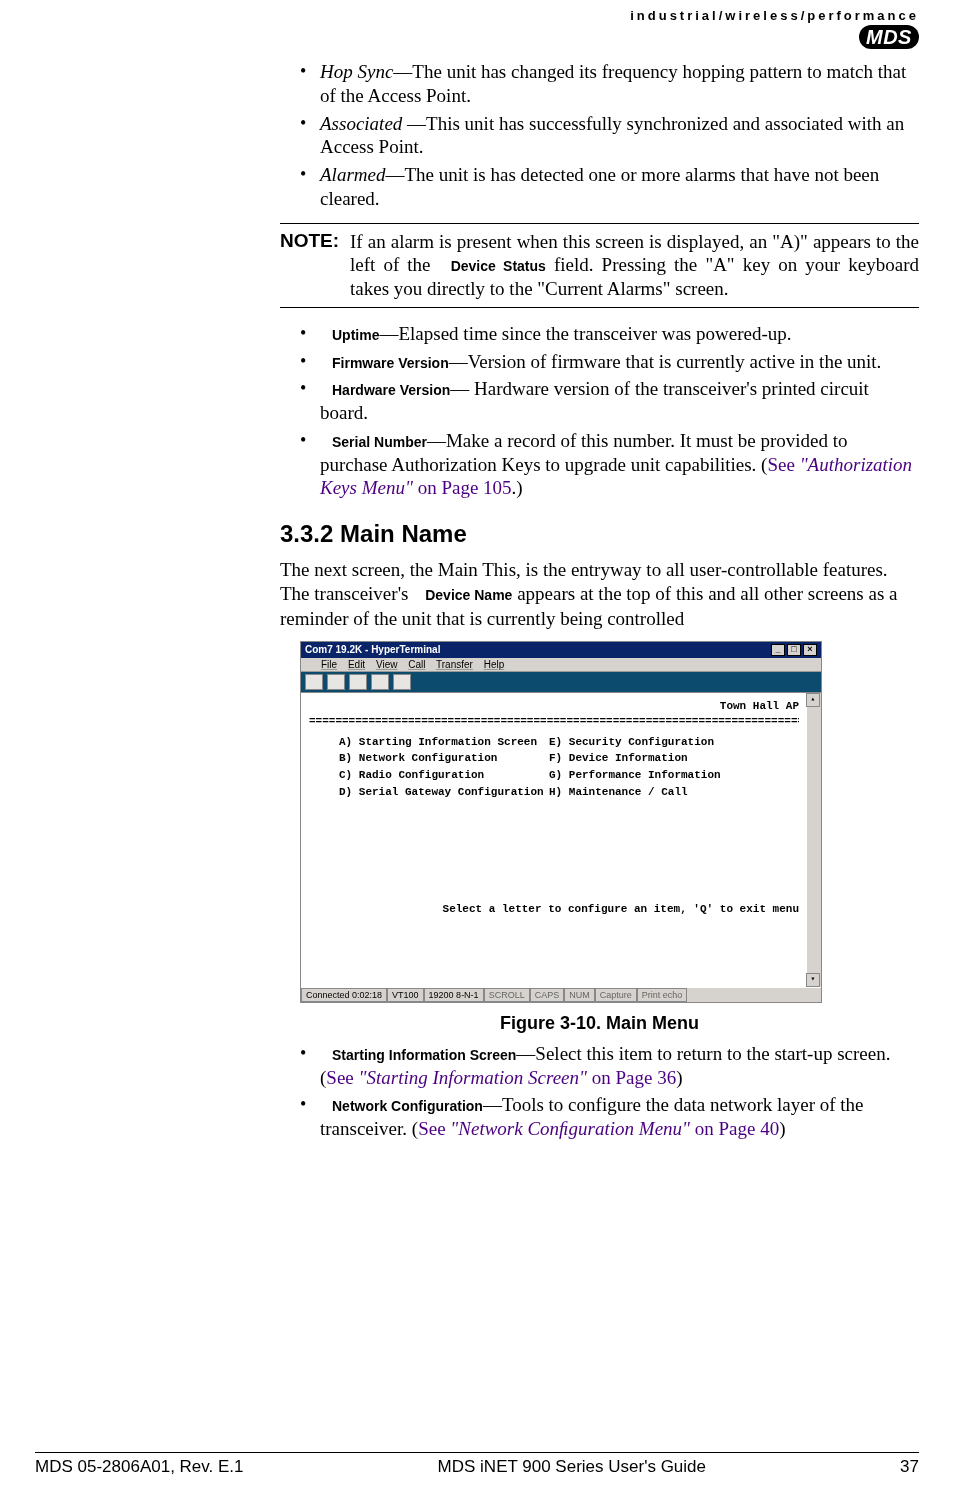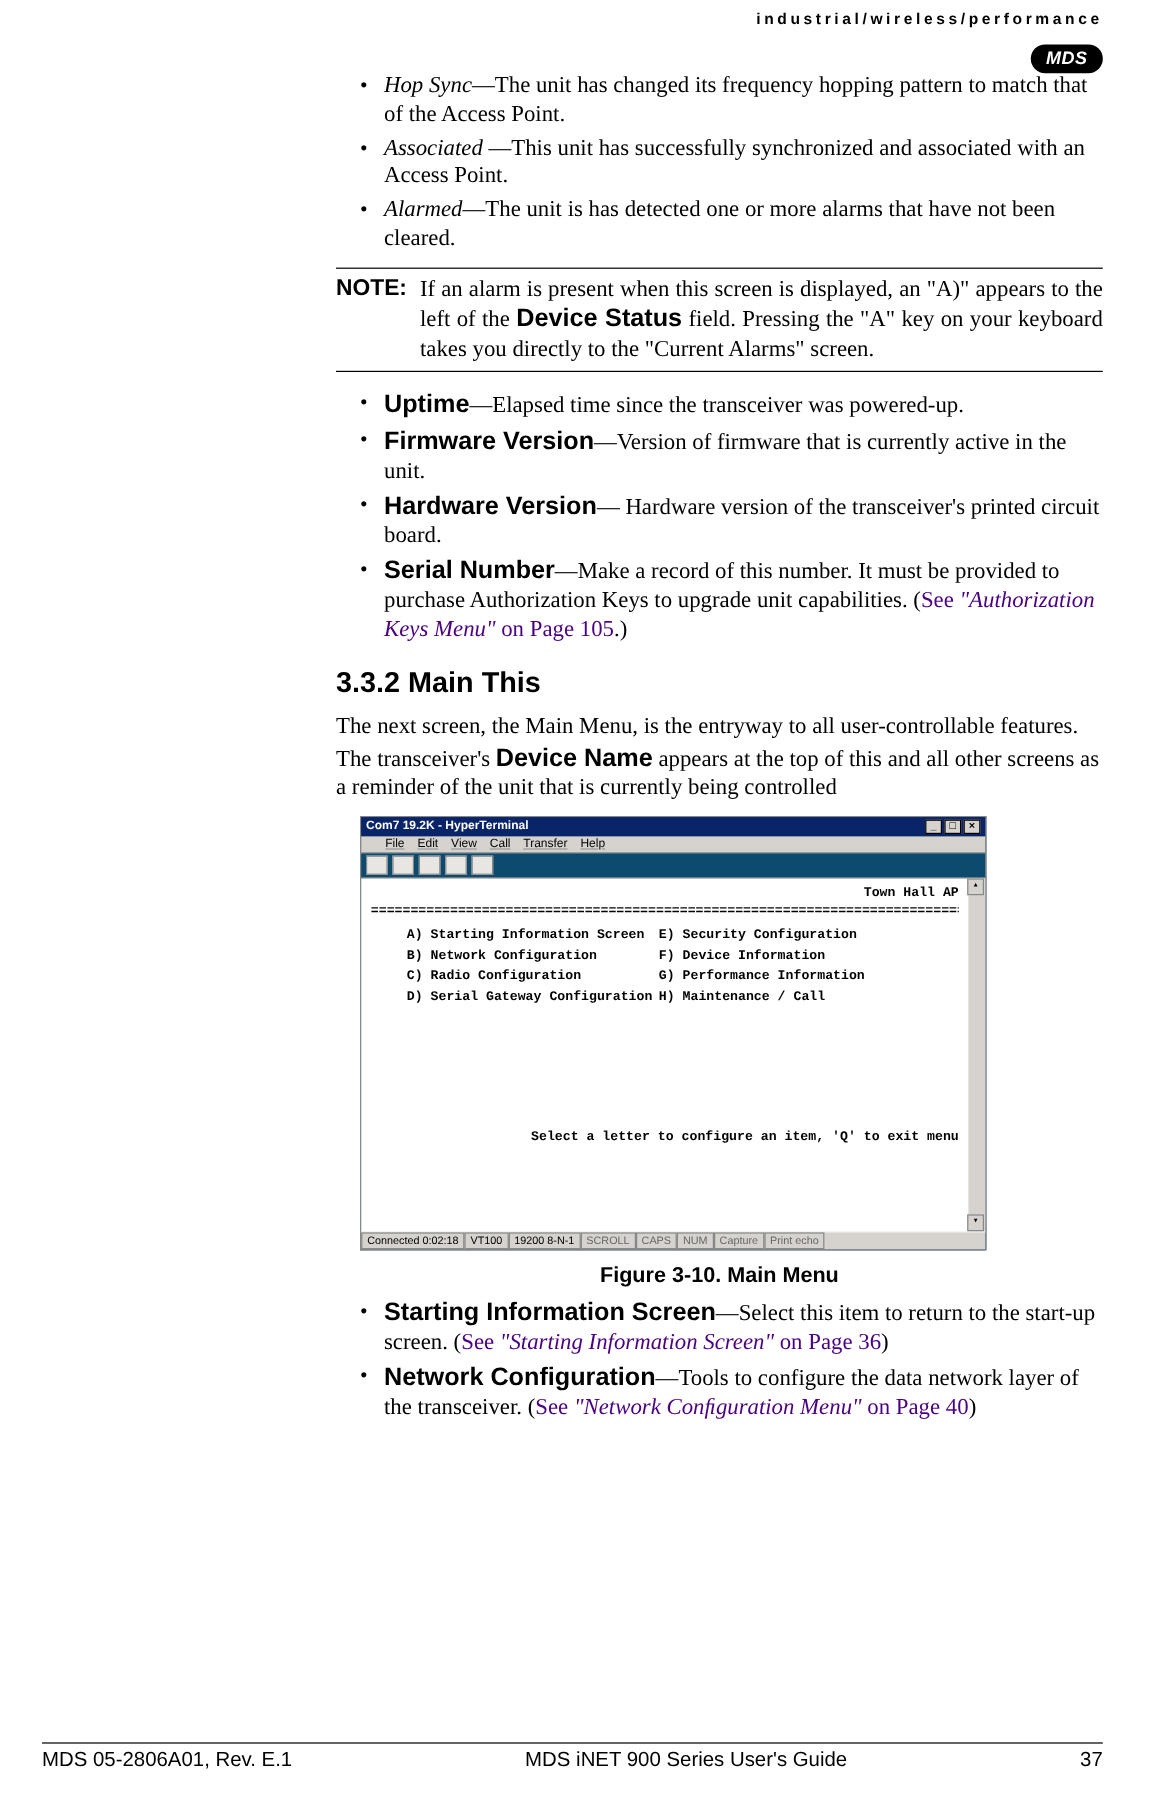--- a/index.html
+++ b/index.html
@@ -25,29 +25,29 @@
   }
   .tagline {
     font-family: Arial, Helvetica, sans-serif;
     font-size: 13px;
     letter-spacing: 3px;
     font-weight: bold;
     color: #000;
   }
   .logo {
     display: inline-block;
-    margin-top: 14px;
+    margin-top: 2px;
     width: 60px;
     height: 24px;
     background: #000;
     border-radius: 12px;
     color: #fff;
     font-family: Arial, Helvetica, sans-serif;
     font-weight: bold;
-    font-size: 15px;
+    font-size: 20px;
     line-height: 24px;
     text-align: center;
     font-style: italic;
     letter-spacing: 0.5px;
   }
   .content {
     position: absolute;
     left: 280px;
     right: 60px;
     top: 60px;
@@ -67,21 +67,22 @@
     content: "•";
     position: absolute;
     left: 20px;
     top: 0;
     font-size: 18px;
   }
   .italic-term { font-style: italic; }
   .bold-sans {
     font-family: Arial, Helvetica, sans-serif;
     font-weight: bold;
-    font-size: 21px;
+    font-size: 14px;
+    margin-left: 12px;
   }
   .note-block {
     border-top: 1px solid #000;
     border-bottom: 1px solid #000;
     margin: 12px 0 14px 0;
     padding: 6px 0;
   }
   .note-row {
     display: flex;
   }
@@ -251,24 +252,24 @@
       </div>
     </div>
 
     <ul class="doclist">
       <li><span class="bold-sans">Uptime</span><span>—Elapsed time since the transceiver was powered-up.</span></li>
       <li><span class="bold-sans">Firmware Version</span><span>—Version of firmware that is currently active in the unit.</span></li>
       <li><span class="bold-sans">Hardware Version</span><span>— Hardware version of the transceiver's printed circuit board.</span></li>
       <li><span class="bold-sans">Serial Number</span><span>—Make a record of this number. It must be provided to purchase Authorization Keys to upgrade unit capabilities. (</span><span class="link"><span>See </span><span class="link-italic">"Authorization Keys Menu"</span><span> on Page 105</span></span><span>.)</span></li>
     </ul>
 
-    <h2 class="section-heading">3.3.2 Main This</h2>
+    <h2 class="section-heading">3.3.2 Main Name</h2>
 
     <div class="body-para">
-      <span>The next screen, the Main Menu, is the entryway to all user-controllable features. The transceiver's </span><span class="bold-sans">Device Name</span><span> appears at the top of this and all other screens as a reminder of the unit that is currently being controlled</span>
+      <span>The next screen, the Main This, is the entryway to all user-controllable features. The transceiver's </span><span class="bold-sans">Device Name</span><span> appears at the top of this and all other screens as a reminder of the unit that is currently being controlled</span>
     </div>
 
     <div class="terminal-window">
       <div class="title-bar">
         <span>Com7 19.2K - HyperTerminal</span>
         <span class="btns">
           <span>_</span>
           <span>□</span>
           <span>×</span>
         </span>

